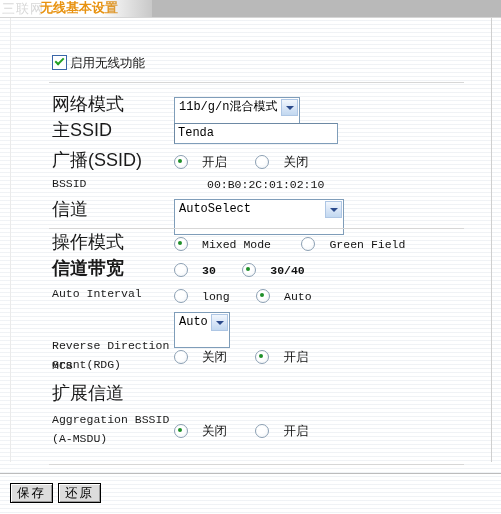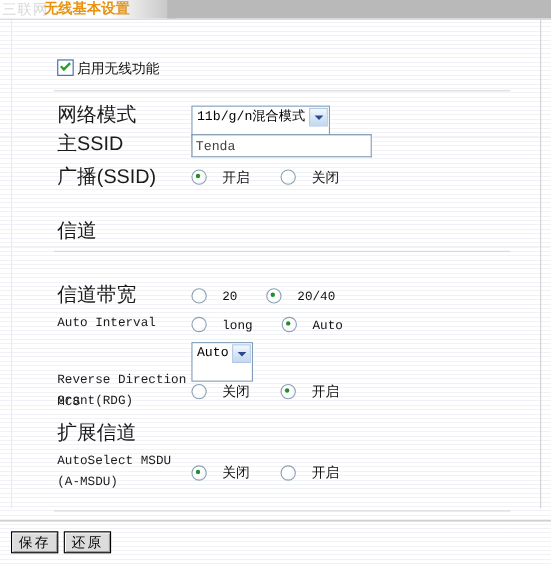--- a/index.html
+++ b/index.html
@@ -127,21 +127,21 @@
   
   .textinput {
     box-sizing: border-box;
     width: 164px; height: 21px;
     border: 1px solid #7f9db9;
     border-top-color: #6d89a4;
     border-left-color: #6d89a4;
     background: #ffffff;
     font-family: "Liberation Mono", "DejaVu Sans Mono", monospace;
     font-size: 12px;
-    color: #404040;
+    color: #000000;
     padding: 0 3px;
     line-height: 19px;
     outline: none;
   }
 
   
   .select {
     position: relative;
     box-sizing: border-box;
     display: inline-block;
@@ -296,36 +296,57 @@
       <div class="radiogrp">
         <span class="radio">
           <span class="dot on"></span><span class="rlabel">开启</span>
         </span>
         <span class="radio" style="margin-left:14px;">
           <span class="dot"></span><span class="rlabel">关闭</span>
         </span>
       </div>
     </div>
 
+    <div class="row" style="top:148px;">
+      <div class="label mono">BSSID</div>
+      <div class="staticval">00:B0:2C:01:02:10</div>
+    </div>
 
     <div class="row" style="top:170px;">
       <div class="label" style="top:3px;">信道</div>
+      <div class="control">
+        <div class="select sel-w-chan">
+          <span>AutoSelect</span>
+          <span class="arrowbox"></span>
+        </div>
+      </div>
     </div>
 
     <div class="sep" style="top:200px;"></div>
 
-
-    <div class="row" style="top:232px;">
+    <div class="row" style="top:206px;">
+      <div class="label">操作模式</div>
+      <div class="radiogrp">
+        <span class="radio">
+          <span class="dot on"></span><span class="rlabel mono">Mixed Mode</span>
+        </span>
+        <span class="radio" style="margin-left:16px;">
+          <span class="dot"></span><span class="rlabel mono">Green Field</span>
+        </span>
+      </div>
+    </div>
+
+    <div class="row" style="top:232px;font-weight:bold;">
       <div class="label">信道带宽</div>
       <div class="radiogrp">
         <span class="radio">
-          <span class="dot"></span><span class="rlabel mono">20</span>
+          <span class="dot"></span><span class="rlabel mono">30</span>
         </span>
         <span class="radio" style="margin-left:12px;">
-          <span class="dot on"></span><span class="rlabel mono">20/40</span>
+          <span class="dot on"></span><span class="rlabel mono">30/40</span>
         </span>
       </div>
     </div>
 
     <div class="row" style="top:258px;">
       <div class="label mono">Auto Interval</div>
       <div class="radiogrp">
         <span class="radio">
           <span class="dot"></span><span class="rlabel mono">long</span>
         </span>
@@ -356,21 +377,21 @@
           <span class="dot on"></span><span class="rlabel">开启</span>
         </span>
       </div>
     </div>
 
     <div class="row" style="top:354px;">
       <div class="label" style="top:3px;">扩展信道</div>
     </div>
 
     <div class="row" style="top:382px; height:44px;">
-      <div class="label mono" style="line-height:19px;">AutoSelect MSDU
+      <div class="label mono" style="line-height:19px;">Aggregation BSSID
 (A-MSDU)</div>
       <div class="radiogrp" style="top:12px;">
         <span class="radio">
           <span class="dot on"></span><span class="rlabel">关闭</span>
         </span>
         <span class="radio" style="margin-left:14px;">
           <span class="dot"></span><span class="rlabel">开启</span>
         </span>
       </div>
     </div>

